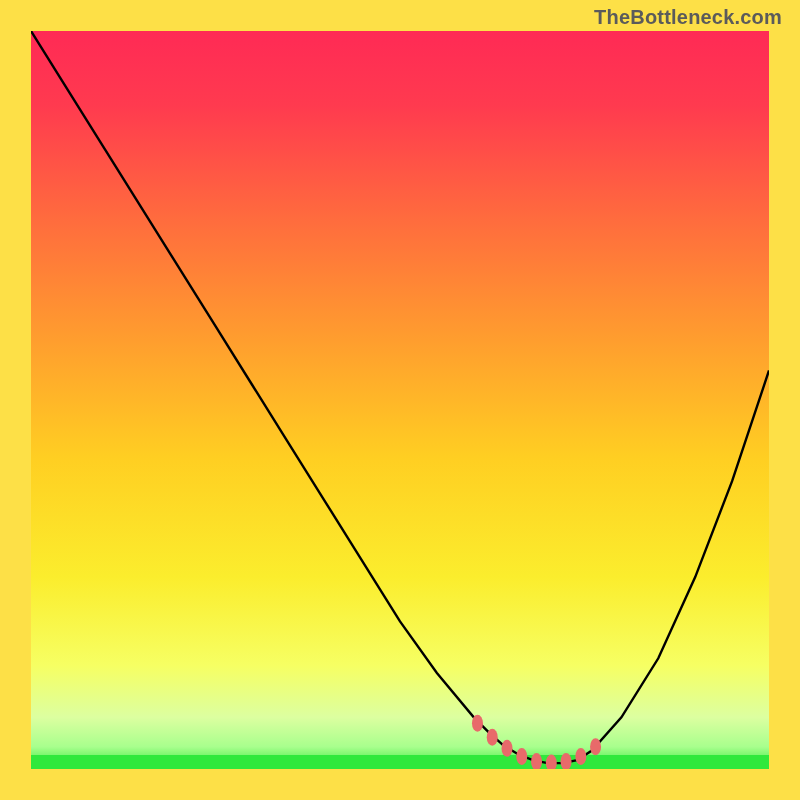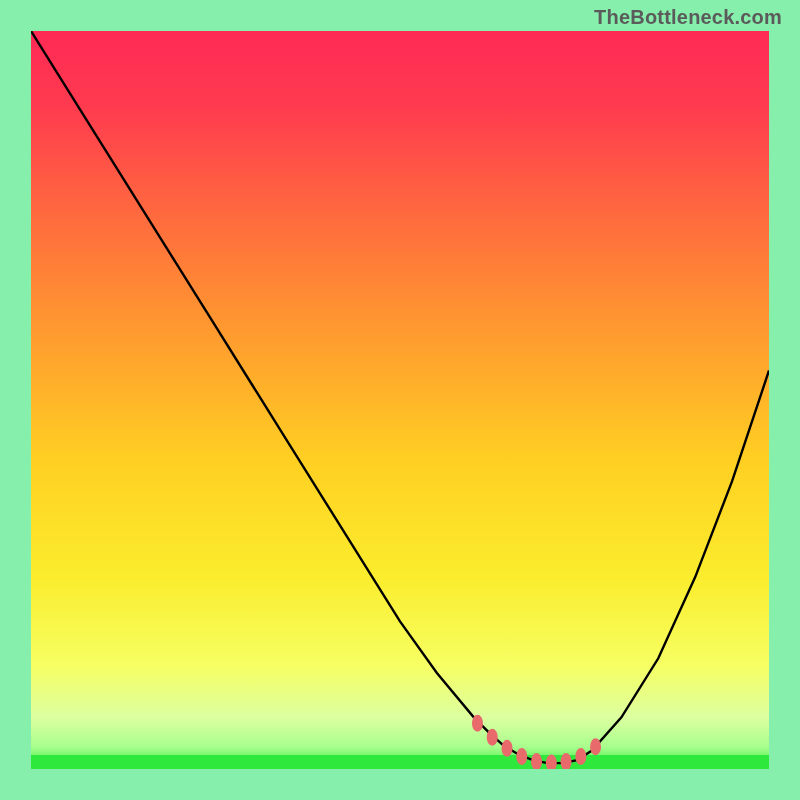--- a/index.html
+++ b/index.html
@@ -8,21 +8,21 @@
     width: 800px;
     height: 800px;
     background: #000;
     font-family: Arial, Helvetica, sans-serif;
     overflow: hidden;
   }
   .frame {
     position: relative;
     width: 800px;
     height: 800px;
-    background: #86efac;
+    background: #fde047;
   }
   .attribution {
     position: absolute;
     top: 6px;
     right: 18px;
     color: #5b5b5b;
     font-size: 20px;
     font-weight: 600;
     letter-spacing: 0.2px;
   }

